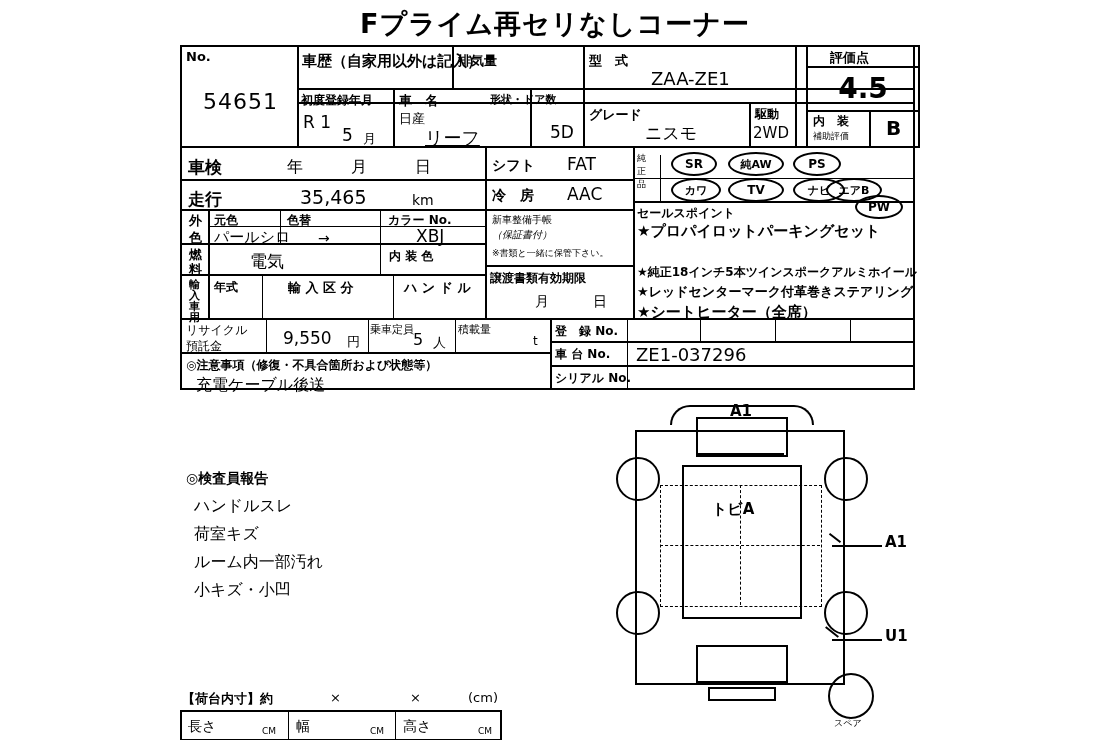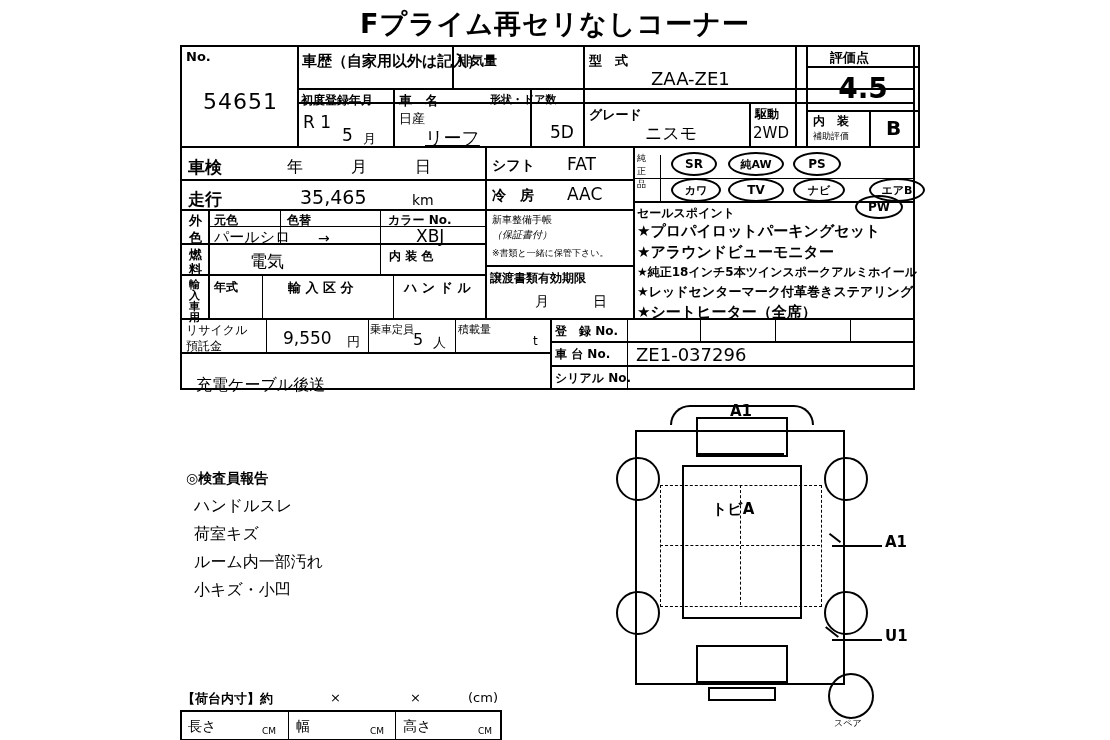--- a/index.html
+++ b/index.html
@@ -182,45 +182,45 @@
   <div class="tiny" style="left:637px;top:178px;">品</div>
 
   <div class="ell" style="left:671px;top:152px;width:42px;height:20px;">SR</div>
   <div class="ell" style="left:728px;top:152px;width:52px;height:20px;font-size:11px;">純AW</div>
   <div class="ell" style="left:793px;top:152px;width:44px;height:20px;">PS</div>
   <div class="ell" style="left:855px;top:152px;width:44px;height:20px;margin-top:43px;">PW</div>
 
   <div class="ell" style="left:671px;top:178px;width:46px;height:20px;font-size:11px;">カワ</div>
   <div class="ell" style="left:728px;top:178px;width:52px;height:20px;">TV</div>
   <div class="ell" style="left:793px;top:178px;width:48px;height:20px;font-size:11px;">ナビ</div>
-  <div class="ell" style="left:869px;top:178px;width:52px;height:20px;font-size:11px;">エアB</div>
+  <div class="ell" style="left:826px;top:178px;width:52px;height:20px;font-size:11px;">エアB</div>
 
   <div class="lbl b" style="left:637px;top:205px;font-size:12px;">セールスポイント</div>
   <div class="lbl" style="left:637px;top:222px;font-size:15px;font-weight:bold;">★プロパイロットパーキングセット</div>
-  <div class="lbl" style="left:637px;top:243px;font-size:15px;font-weight:bold;">★アラウンドビューモニター</div>
   <div class="lbl" style="left:637px;top:264px;font-size:12px;font-weight:bold;">★純正18インチ5本ツインスポークアルミホイール</div>
   <div class="lbl" style="left:637px;top:303px;font-size:15px;font-weight:bold;">★シートヒーター（全席）</div>
   <div class="lbl" style="left:637px;top:283px;font-size:13px;font-weight:bold;">★レッドセンターマーク付革巻きステアリング</div>
 
   <div class="h" style="left:180px;top:352px;width:370px;"></div>
   <div class="v" style="left:550px;top:318px;height:70px;"></div>
   <div class="vthin" style="left:266px;top:318px;height:34px;"></div>
   <div class="vthin" style="left:368px;top:318px;height:34px;"></div>
   <div class="vthin" style="left:455px;top:318px;height:34px;"></div>
 
   <div class="small" style="left:186px;top:322px;font-size:12px;">リサイクル</div>
   <div class="small" style="left:186px;top:338px;font-size:12px;">預託金</div>
   <div class="val" style="left:283px;top:328px;font-size:17px;">9,550</div>
   <div class="lbl" style="left:347px;top:333px;font-size:13px;">円</div>
   <div class="small" style="left:370px;top:322px;font-size:11px;">乗車定員</div>
   <div class="val" style="left:413px;top:330px;font-size:16px;">5</div>
   <div class="lbl" style="left:433px;top:334px;font-size:13px;">人</div>
   <div class="small" style="left:458px;top:322px;font-size:11px;">積載量</div>
   <div class="lbl" style="left:533px;top:334px;font-size:12px;">t</div>
 
+  <div class="lbl b" style="left:186px;top:357px;font-size:12px;">◎注意事項（修復・不具合箇所および状態等）</div>
   <div class="lbl" style="left:196px;top:375px;font-size:16px;">充電ケーブル後送</div>
 
   <div class="h" style="left:550px;top:341px;width:363px;"></div>
   <div class="h" style="left:550px;top:365px;width:363px;"></div>
   <div class="vthin" style="left:627px;top:318px;height:70px;"></div>
   <div class="vthin" style="left:700px;top:318px;height:23px;"></div>
   <div class="vthin" style="left:775px;top:318px;height:23px;"></div>
   <div class="vthin" style="left:850px;top:318px;height:23px;"></div>
 
   <div class="lbl b" style="left:555px;top:323px;font-size:12px;">登　録 No.</div>

